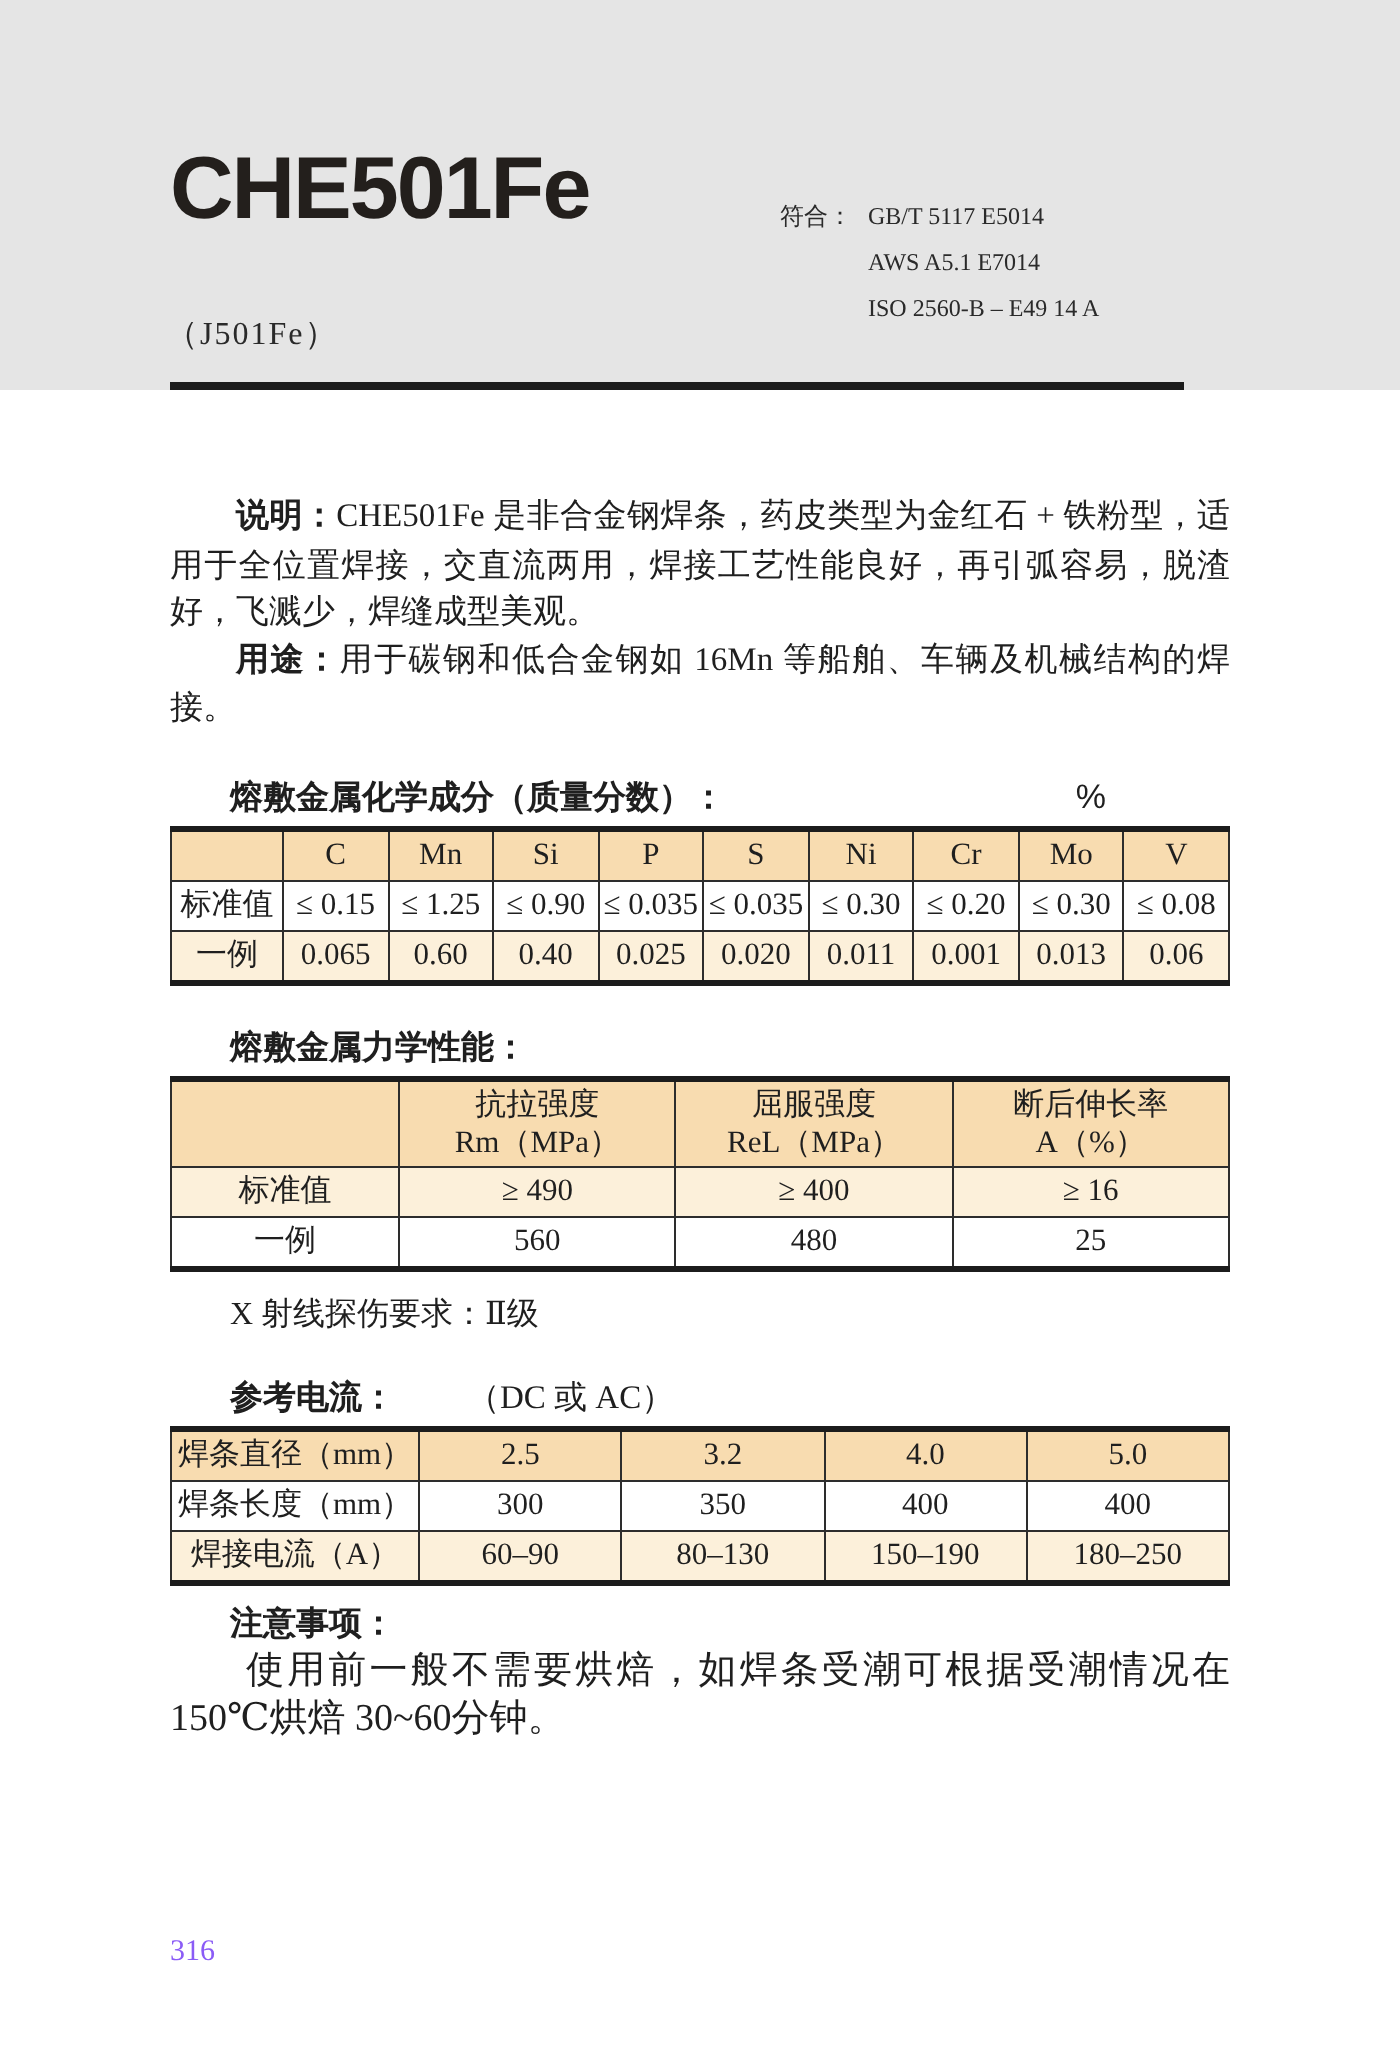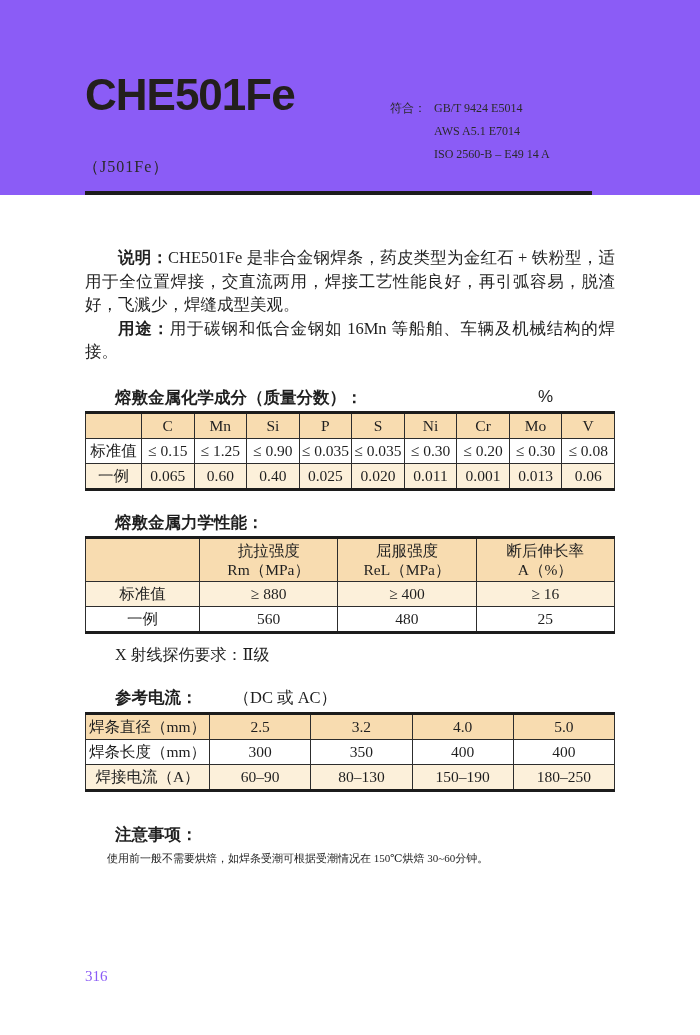--- a/index.html
+++ b/index.html
@@ -8,21 +8,21 @@
     background:#ffffff;
     font-family:"Liberation Serif","DejaVu Serif",serif;
     color:#1f1f1f;
     position:relative;
     overflow:hidden;
   }
   
   .banner{
     position:relative;
     width:700px;height:195px;
-    background:#8b5cf6;
+    background:#e5e5e5;
   }
   .banner-title{
     position:absolute;left:85px;top:70px;
     font-family:"Liberation Sans","DejaVu Sans",sans-serif;
     font-weight:bold;font-size:44px;letter-spacing:-1px;
     color:#231f1c;
   }
   .banner-alias{
     position:absolute;left:83px;top:133px;
     font-size:16px;color:#2a2a2a;letter-spacing:1px;margin-top:24px;
@@ -38,21 +38,21 @@
     position:absolute;left:85px;bottom:0;
     width:507px;height:4px;background:#1c1c1c;
   }
   
   .content{padding:0 85px;}
   .desc{
     margin:0;font-size:16.5px;line-height:23.5px;
     text-align:justify;text-indent:2em;
   }
   .desc-first{margin-top:51px;}
-  .b{font-family:Liberation Sans, sans-serif;font-weight:bold;}
+  .b{font-family:Liberation Mono, monospace;font-weight:bold;}
   .sec-h{
     font-family:"Liberation Sans","DejaVu Sans",sans-serif;
     font-weight:bold;font-size:16.5px;
     padding-left:30px;line-height:20px;
   }
   .sec-h .normal{font-family:"Liberation Serif","DejaVu Serif",serif;font-weight:normal;margin-left:36px;}
   .h-chem{margin-top:23px;display:flex;justify-content:space-between;}
   .h-chem .unit{font-weight:normal;margin-right:62px;font-size:17px;}
   .h-mech{margin-top:21px;}
   .h-curr{margin-top:21px;}
@@ -66,37 +66,37 @@
     border:1px solid #2d2d2d;
     text-align:center;vertical-align:middle;
     font-size:15.5px;font-weight:normal;
     padding:1px 0;height:22px;line-height:19px;
   }
   .bg-peach{background:#f8dcb0;}
   .bg-cream{background:#fcf0da;}
   .bg-white{background:#ffffff;}
   .t-mech th{height:40px;}
   .xray{margin-top:11px;padding-left:30px;font-size:16px;}
-  .notes-h{margin-top:32px;}
-  .notes-p{margin:2px 0 0 0;font-size:11px;line-height:24px;text-indent:2em;text-align:justify;}
+  .notes-h{margin-top:9px;}
+  .notes-p{margin:2px 0 0 0;font-size:19px;line-height:24px;text-indent:2em;text-align:justify;}
   .page-number{
     position:absolute;left:85px;top:968px;
     font-size:15px;color:#8b5cf6;
   }
 </style>
 </head>
 <body>
 
 <div class="banner">
   <div class="banner-title">CHE501Fe</div>
   <div class="banner-alias">（J501Fe）</div>
   <div class="standards">
     <div class="standards-label">符合：</div>
     <div class="standards-list">
-      <div>GB/T 9424 E5014</div>
+      <div>GB/T 5117 E5014</div>
       <div>AWS A5.1 E7014</div>
       <div>ISO 2560-B – E49 14 A</div>
     </div>
   </div>
   <div class="banner-rule"></div>
 </div>
 
 <div class="content">
 
   <p class="desc desc-first"><span class="b">说明：</span><span>CHE501Fe 是非合金钢焊条，药皮类型为金红石 + 铁粉型，适用于全位置焊接，交直流两用，焊接工艺性能良好，再引弧容易，脱渣好，飞溅少，焊缝成型美观。</span></p>
@@ -180,21 +180,21 @@
         <div>屈服强度</div>
         <div>ReL（MPa）</div>
       </th>
       <th>
         <div>断后伸长率</div>
         <div>A（%）</div>
       </th>
     </tr>
     <tr class="bg-cream">
       <td>标准值</td>
-      <td>≥ 880</td>
+      <td>≥ 490</td>
       <td>≥ 400</td>
       <td>≥ 16</td>
     </tr>
     <tr class="bg-white">
       <td>一例</td>
       <td>560</td>
       <td>480</td>
       <td>25</td>
     </tr>
   </tbody>

